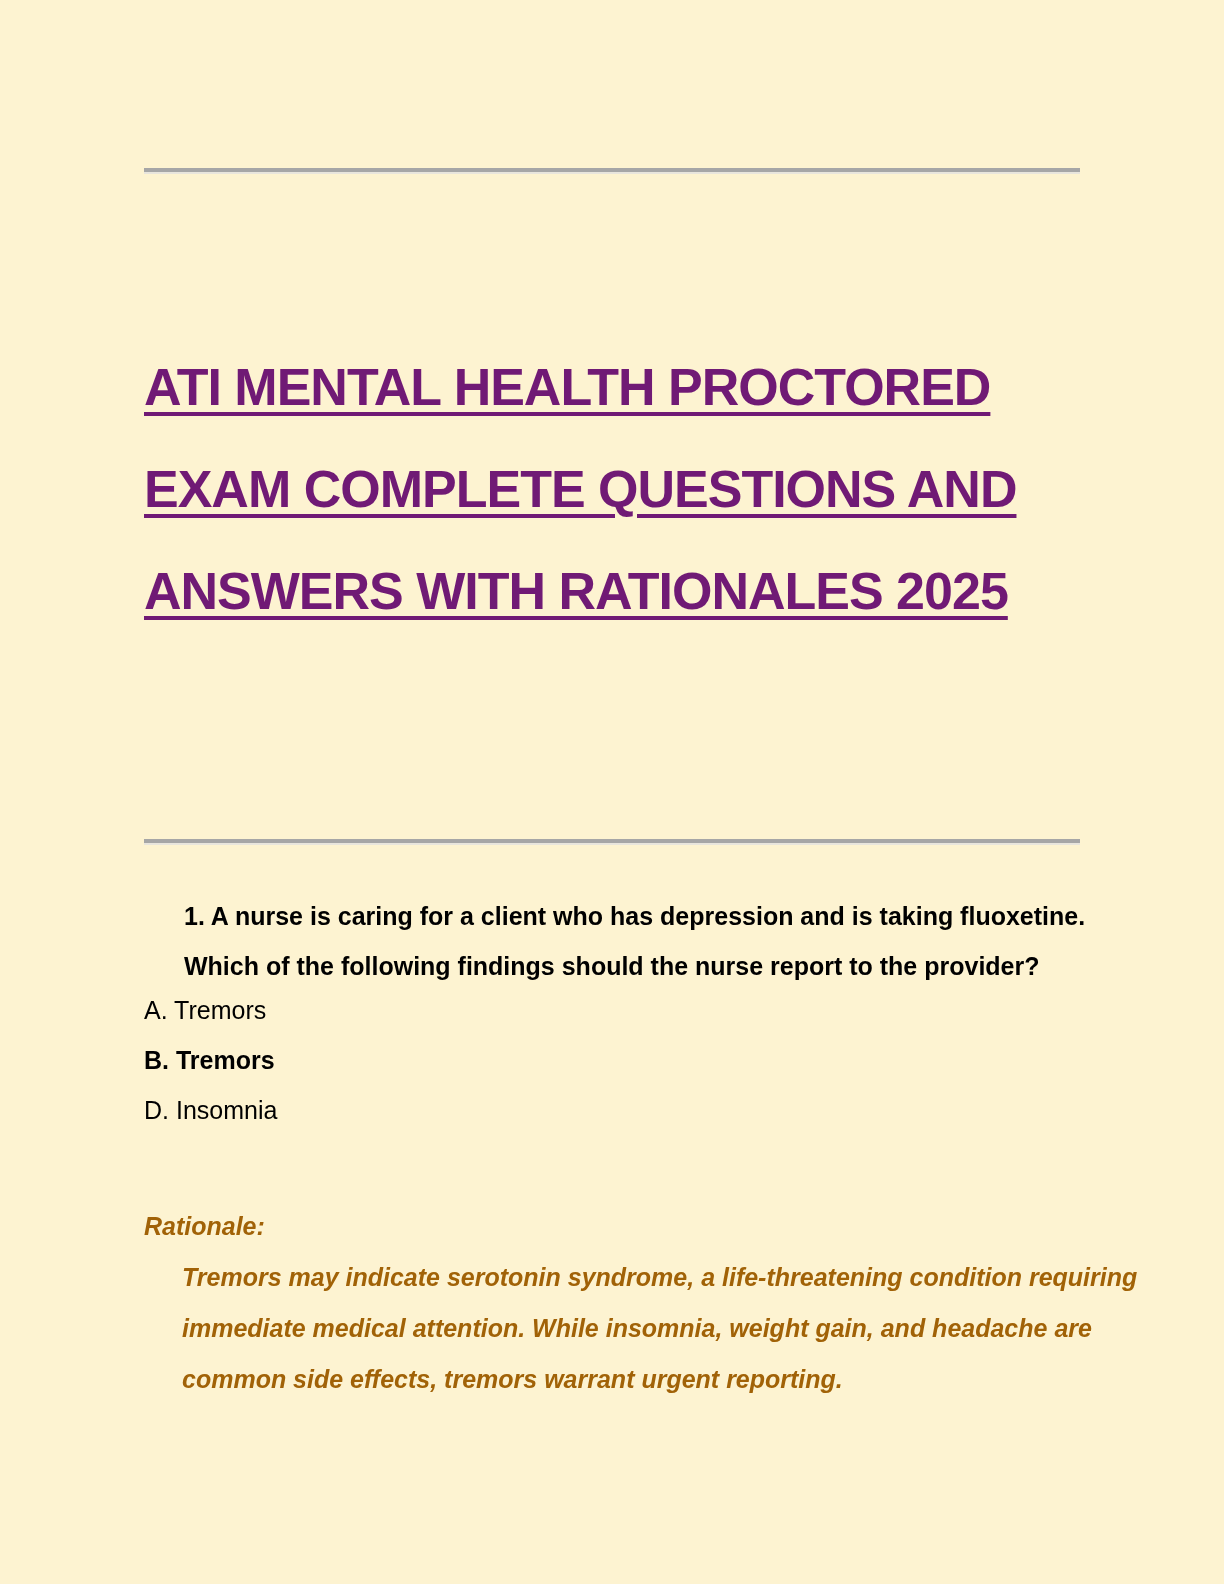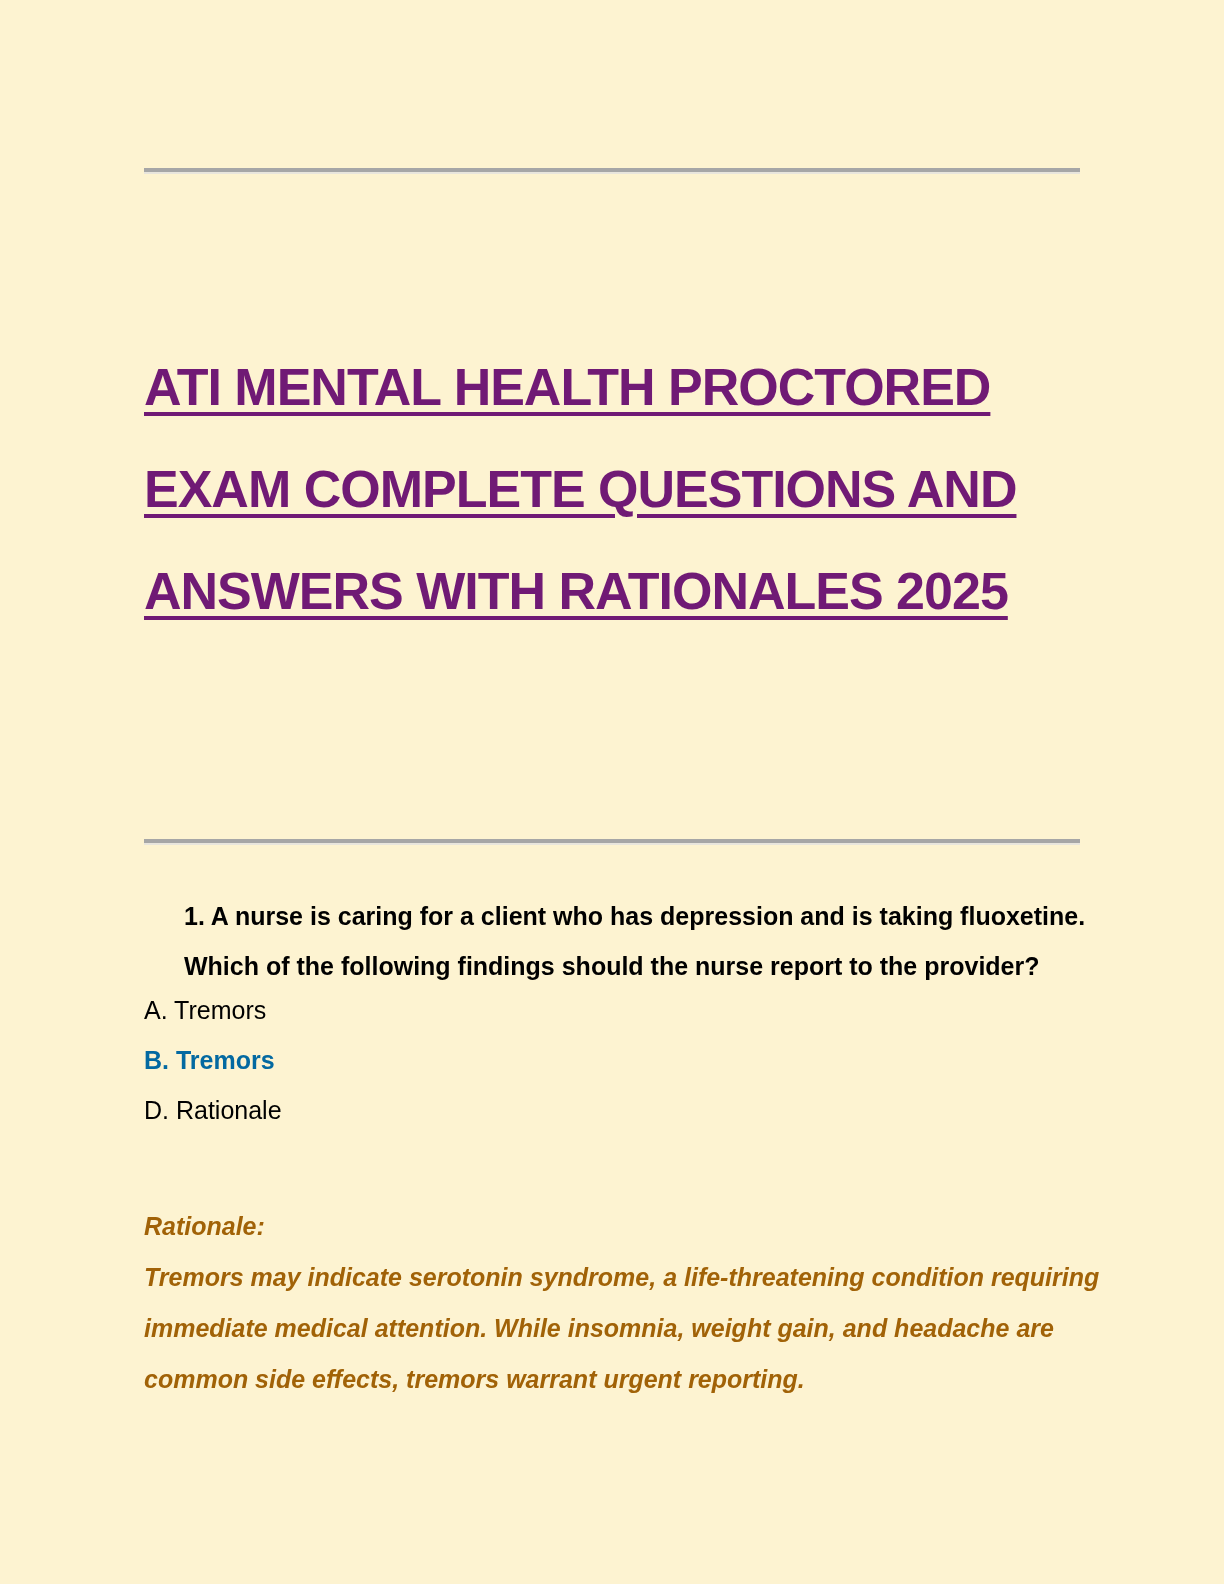--- a/index.html
+++ b/index.html
@@ -63,37 +63,38 @@
     left: 144px;
     top: 985px;
     width: 900px;
     font-size: 25px;
     line-height: 50px;
   }
   .option {
     height: 50px;
   }
   .option.correct {
-    color: #0369a1;
+    color: #000000;
     font-weight: bold;
   }
 
   .rationale {
     position: absolute;
     left: 144px;
     top: 1201px;
     width: 1040px;
     font-size: 25px;
     font-weight: bold;
     font-style: italic;
     line-height: 51px;
     color: #a16207;
   }
   .rationale-body {
     white-space: pre-line;
+    margin-left: 38px;
   }
 </style>
 </head>
 <body>
 
 <div class="page">
 
   <div class="hrule hrule-top"></div>
 
   <div class="doc-title">
@@ -103,21 +104,21 @@
   </div>
 
   <div class="hrule hrule-mid"></div>
 
   <div class="question">1. A nurse is caring for a client who has depression and is taking fluoxetine.
 Which of the following findings should the nurse report to the provider?</div>
 
   <div class="options">
     <div class="option">A. Tremors</div>
     <div class="option correct">B. Tremors</div>
-    <div class="option">D. Rationale</div>
+    <div class="option">D. Insomnia</div>
   </div>
 
   <div class="rationale">
     <div class="rationale-heading">Rationale:</div>
     <div class="rationale-body">Tremors may indicate serotonin syndrome, a life-threatening condition requiring
 immediate medical attention. While insomnia, weight gain, and headache are
 common side effects, tremors warrant urgent reporting.</div>
   </div>
 
 </div>

